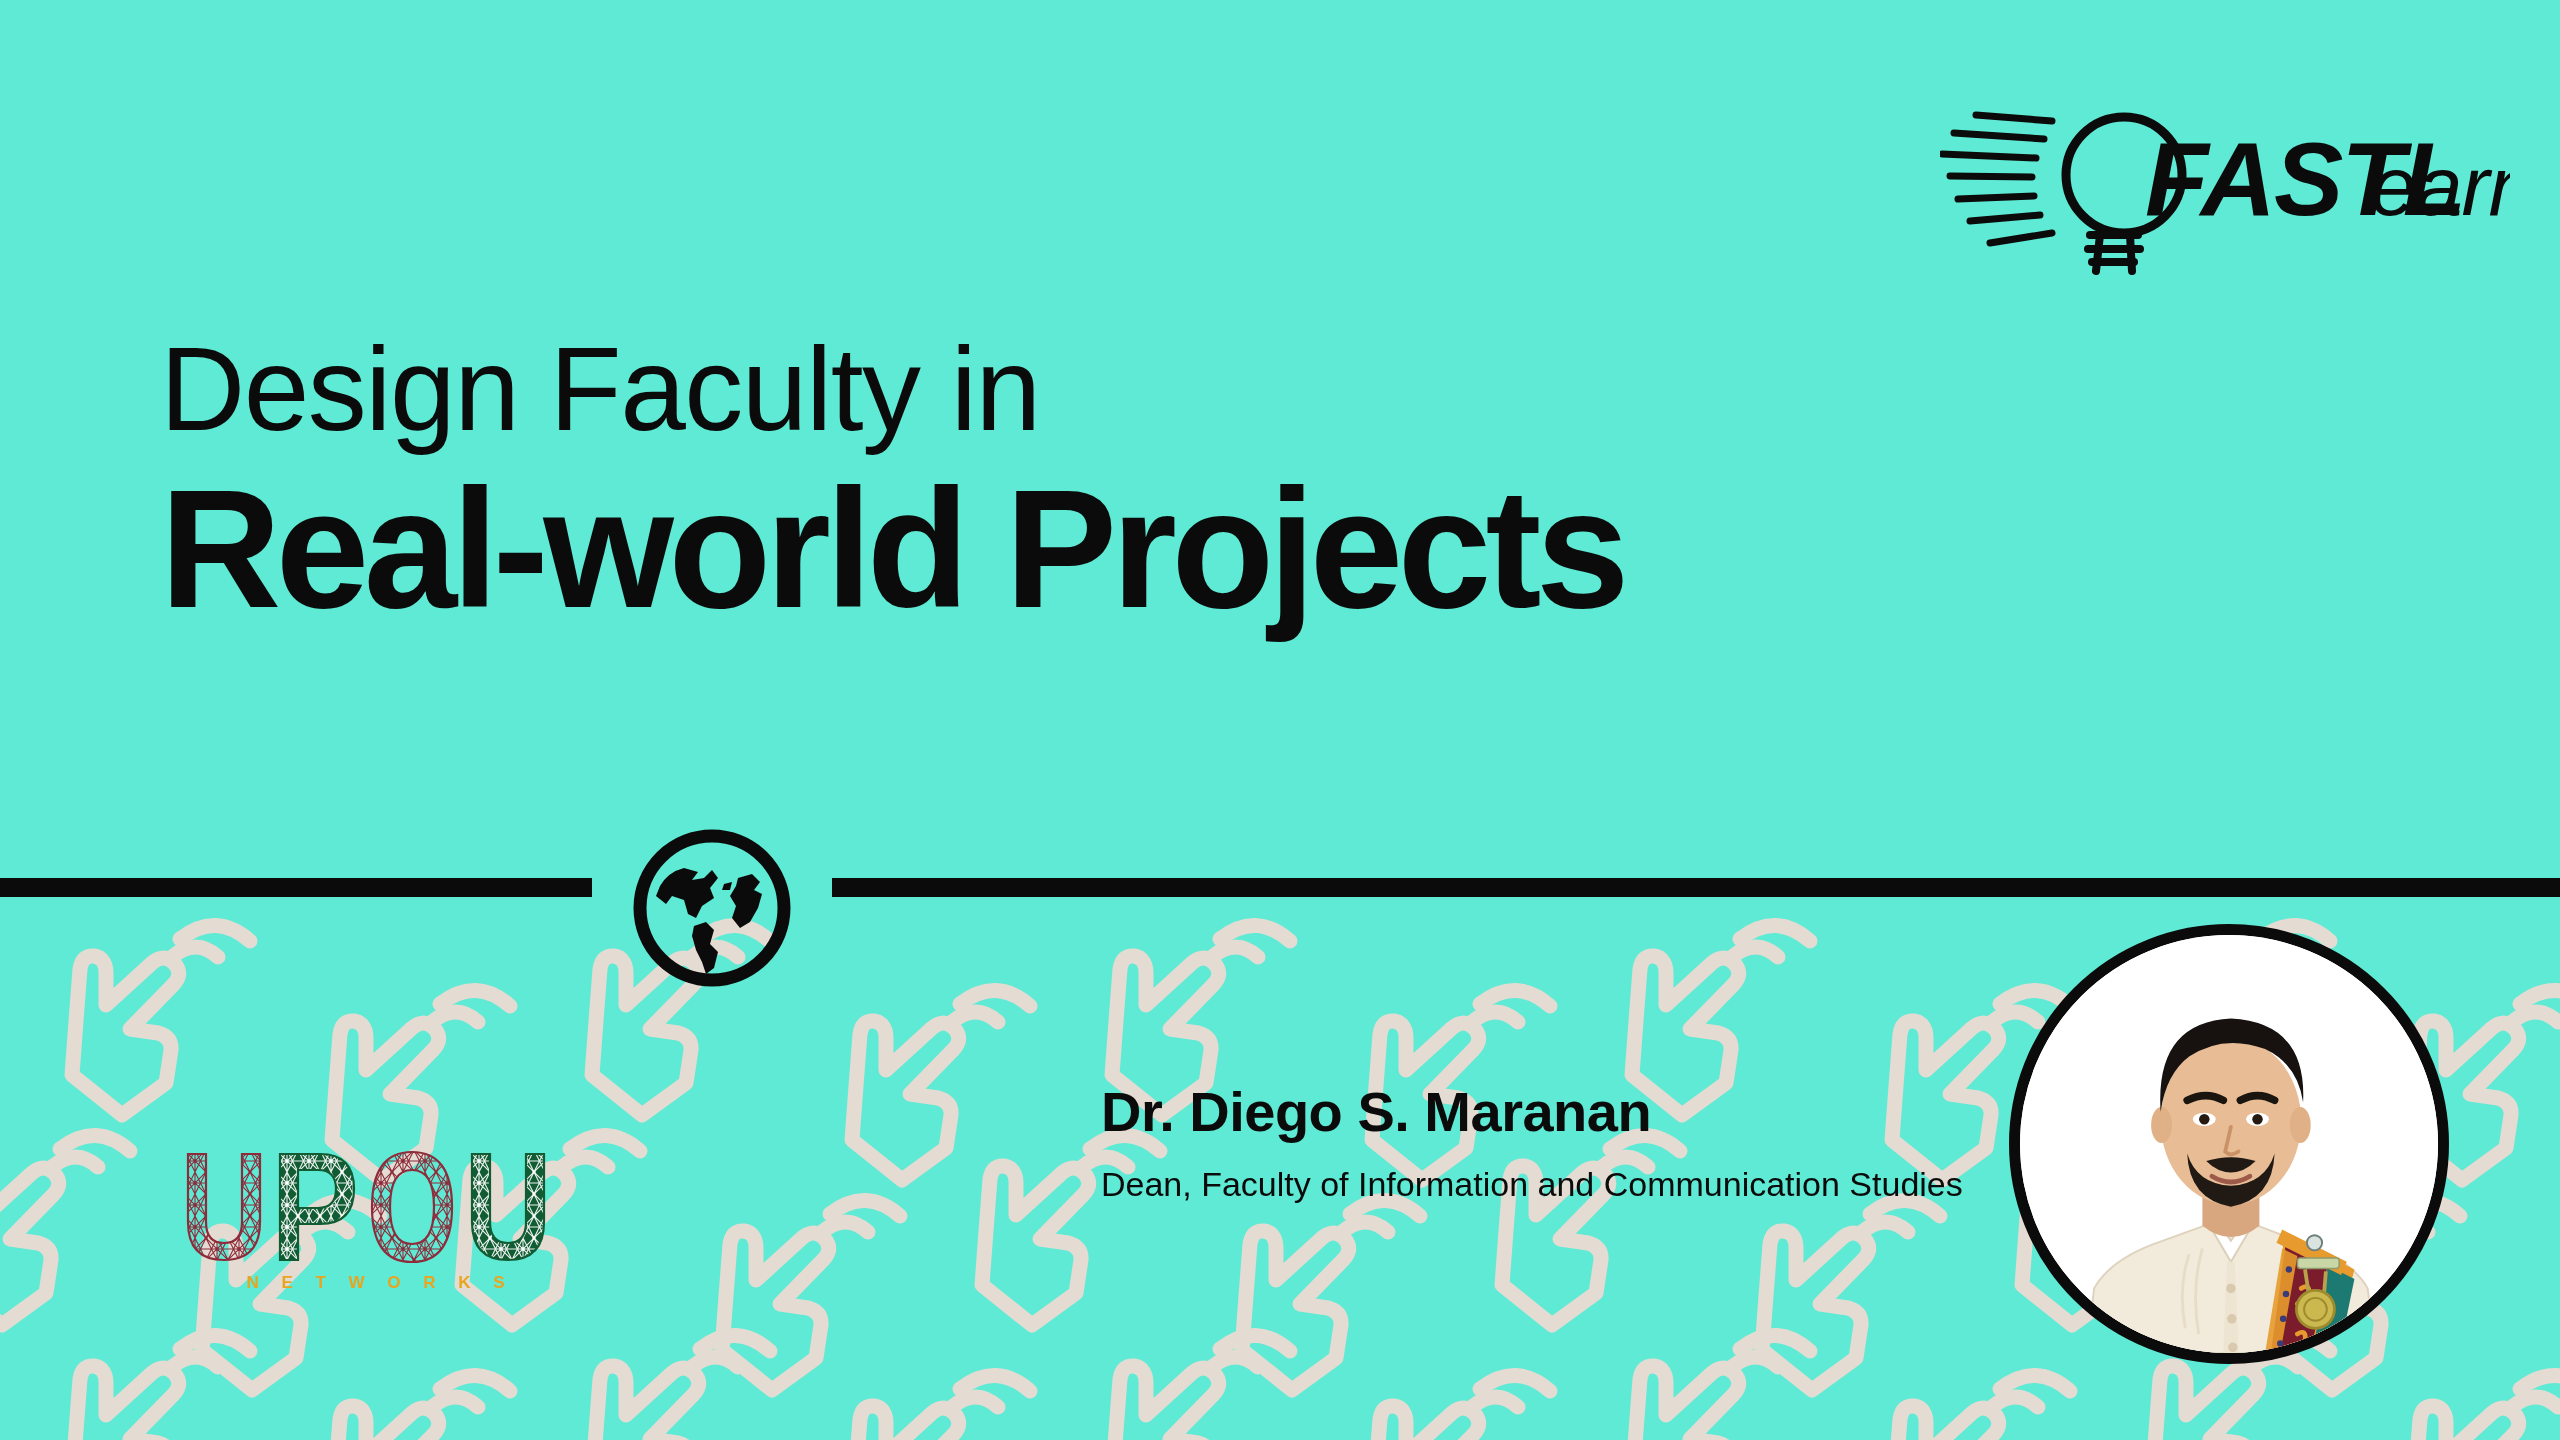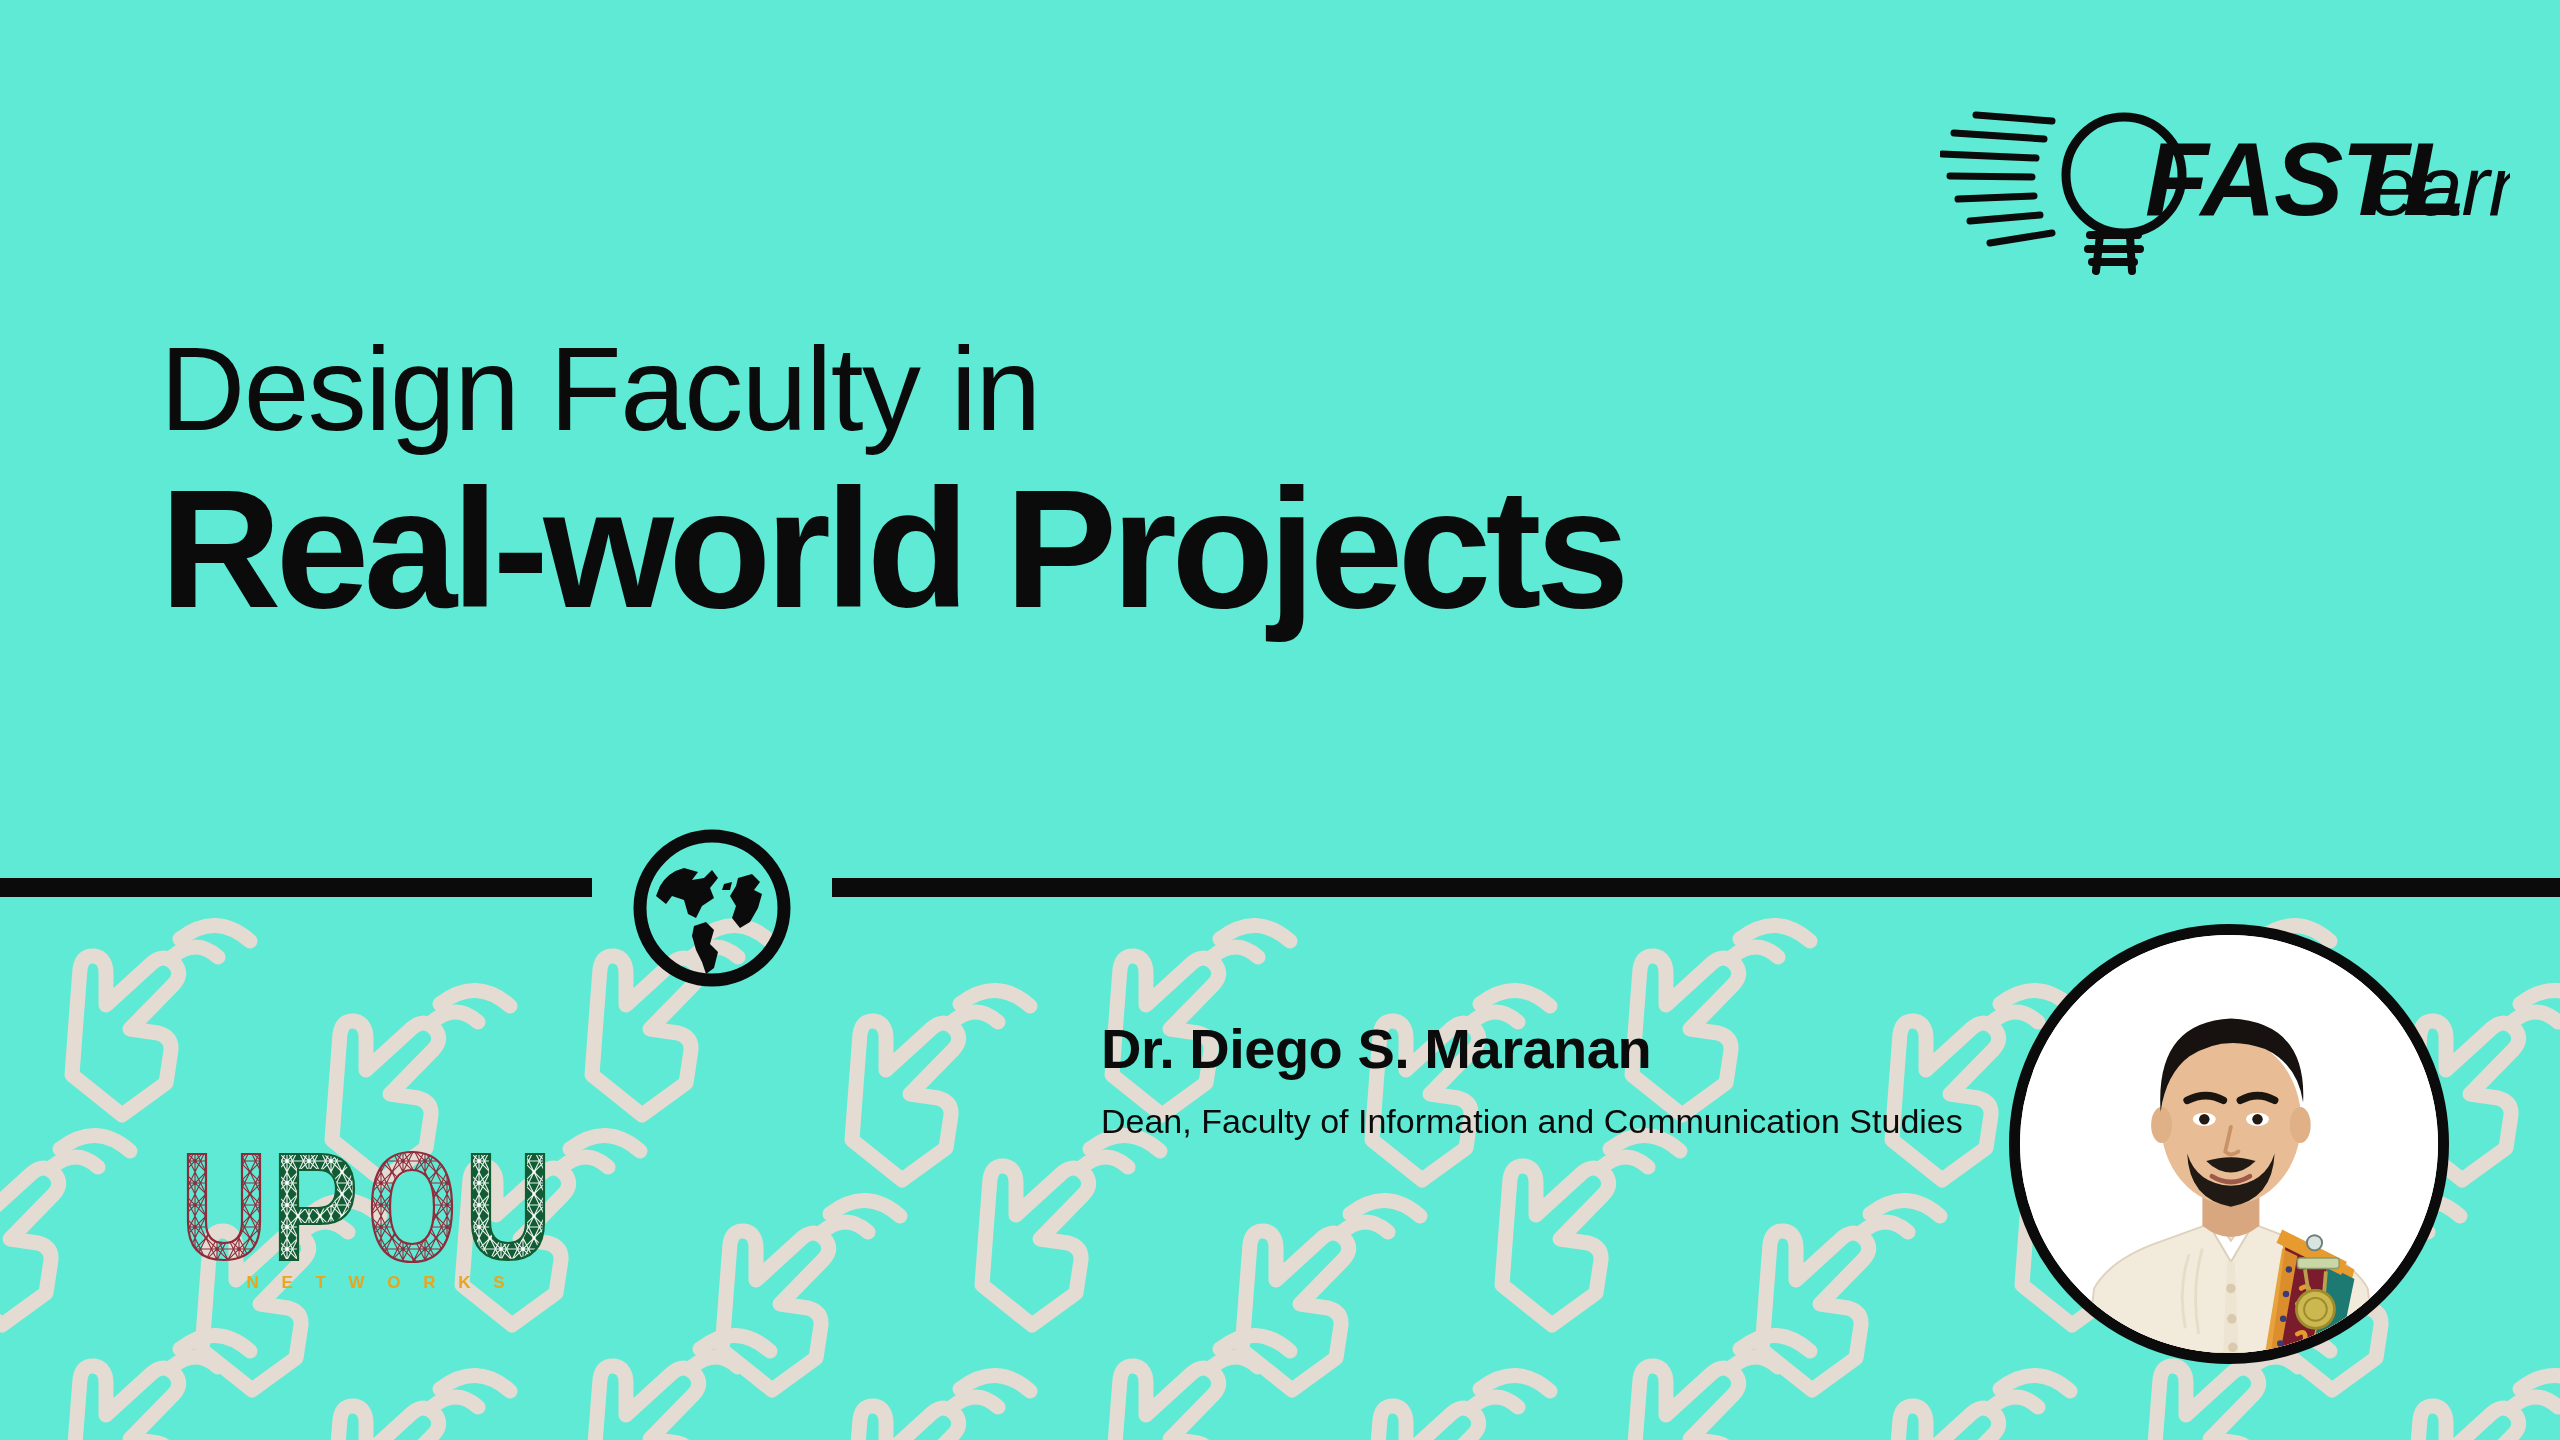--- a/index.html
+++ b/index.html
@@ -92,21 +92,21 @@
     left:180px; top:1136px;
     width:400px; height:160px;
     z-index:6;
     text-decoration:underline;
   }
   #upou-logo svg { display:block; width:100%; height:100%; }
 
   
   #speaker-block {
     position:absolute;
-    left:1101px; top:1020px;
+    left:1101px; top:1083px;
     z-index:6;
     color:#0B0B0B;
   }
   #speaker-name {
     font-size:56px;
     font-weight:700;
     letter-spacing:-0.5px;
     line-height:1.05;
     white-space:nowrap;
   }

